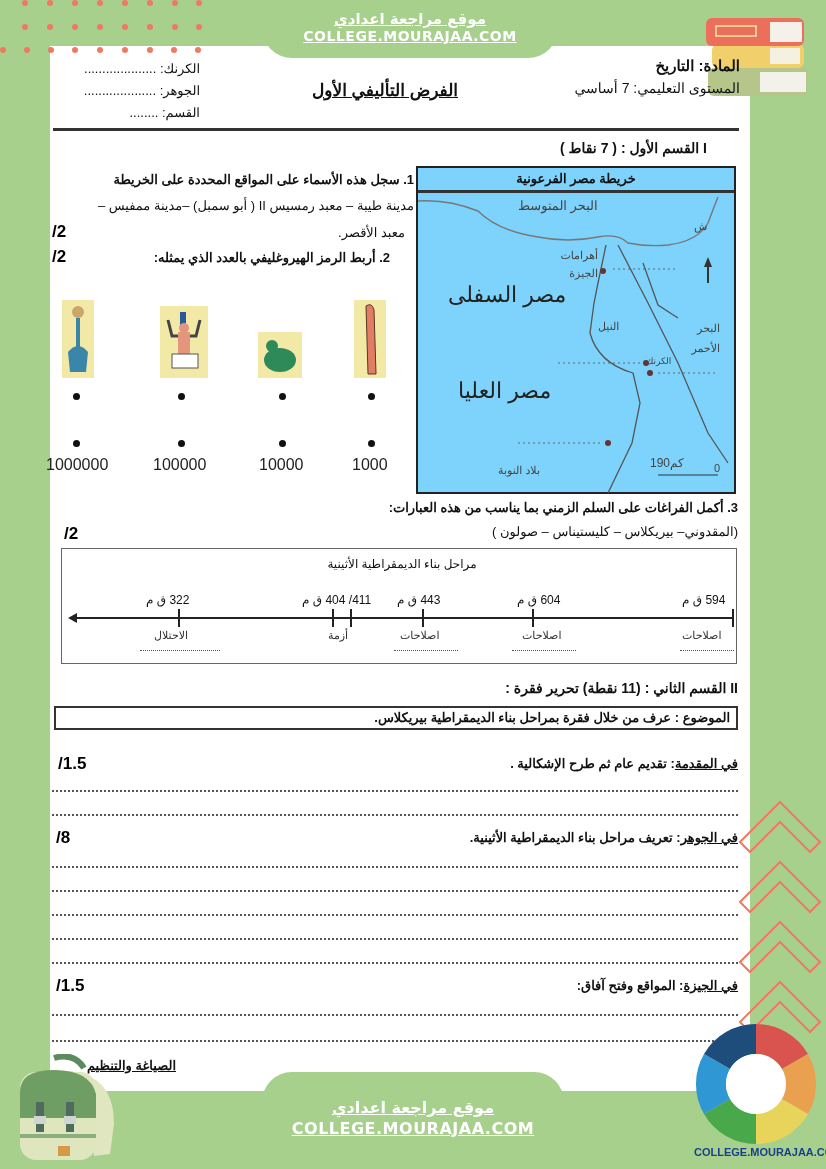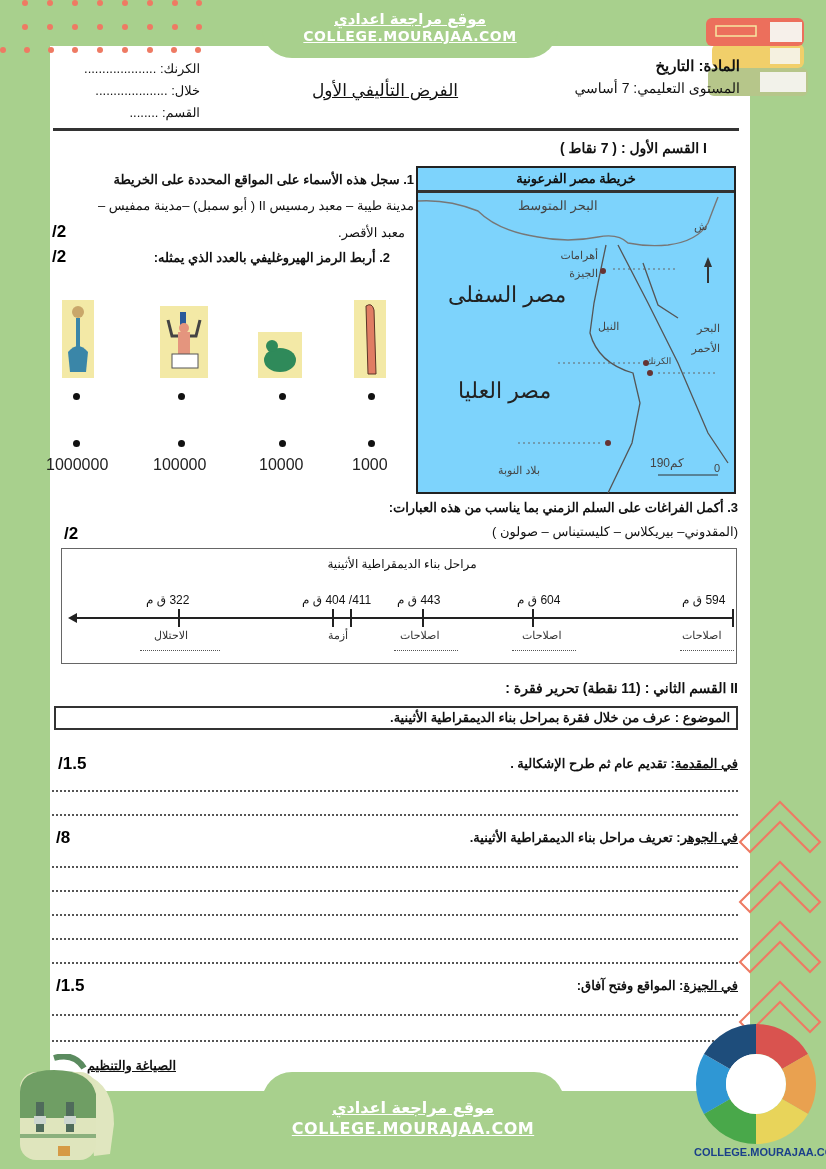--- a/index.html
+++ b/index.html
@@ -28,21 +28,21 @@
 
   .rtl { direction:rtl; }
   .abs { position:absolute; }
   .txt { font-family:"Liberation Sans", sans-serif; color:#111; }
   .bold { font-weight:bold; }
   .u { text-decoration:underline; }
 
   .hdr-left { left:60px; top:58px; width:140px; font-size:13px; line-height:22px; }
   .hdr-left div { text-align:right; }
   .hdr-right { left:540px; top:54px; width:200px; font-size:14px; line-height:23px; text-align:right; }
-  .exam-title { left:290px; top:80px; width:190px; font-size:17px; font-weight:normal; text-decoration:underline; text-align:center; }
+  .exam-title { left:290px; top:80px; width:190px; font-size:17px; font-weight:bold; text-decoration:underline; text-align:center; }
   .hr-thick { position:absolute; left:53px; top:128px; width:686px; height:3px; background:#333; }
 
   .part1-title { left:560px; top:140px; width:180px; font-size:14px; text-align:left; }
   .q-text { font-size:13px; text-align:right; }
   .score { font-size:17px; font-weight:bold; font-family:"Liberation Sans", sans-serif; }
 
   .map {
     position:absolute; left:416px; top:166px; width:320px; height:328px;
     border:2px solid #222; background:#7dd3fc; box-sizing:border-box;
   }
@@ -120,21 +120,21 @@
   <rect x="16" y="18" width="40" height="10" fill="none" stroke="#f6e7a0" stroke-width="1.5"></rect>
 </svg>
 
 <div class="abs txt rtl hdr-right">
   <div class="bold" style="font-size:15px">المادة: التاريخ</div>
   <div>المستوى التعليمي: 7 أساسي</div>
 </div>
 <div class="abs txt rtl exam-title">الفرض التأليفي الأول</div>
 <div class="abs txt rtl hdr-left">
   <div>الكرنك: ....................</div>
-  <div>خلال: ....................</div>
+  <div>الجوهر: ....................</div>
   <div>القسم: ........</div>
 </div>
 <div class="hr-thick"></div>
 
 <div class="abs txt rtl part1-title bold">I القسم الأول : ( 7 نقاط )</div>
 
 <div class="abs txt rtl q-text bold" style="left:52px;top:172px;width:362px">1. سجل هذه الأسماء على المواقع المحددة على الخريطة</div>
 <div class="abs txt rtl q-text" style="left:52px;top:198px;width:362px">مدينة طيبة – معبد رمسيس II ( أبو سمبل) –مدينة ممفيس –</div>
 <div class="abs txt rtl q-text" style="left:240px;top:225px;width:165px">معبد الأقصر.</div>
 <div class="abs score" style="left:52px;top:222px">/2</div>
@@ -245,21 +245,21 @@
   <div class="tl-date txt rtl" style="left:240px">411/ 404 ق م</div>
   <div class="tl-label txt rtl" style="left:266px">أزمة</div>
 
   <div class="tl-tick" style="left:116px"></div>
   <div class="tl-date txt rtl" style="left:84px">322 ق م</div>
   <div class="tl-label txt rtl" style="left:92px">الاحتلال</div>
   <div class="tl-dots" style="left:78px;width:80px"></div>
 </div>
 
 <div class="abs txt rtl bold" style="left:400px;top:680px;width:338px;font-size:14px;text-align:right">II القسم الثاني : (11 نقطة) تحرير فقرة :</div>
-<div class="topic-box txt rtl">الموضوع : عرف من خلال فقرة بمراحل بناء الديمقراطية الأثينية.</div>
+<div class="topic-box txt rtl">الموضوع : عرف من خلال فقرة بمراحل بناء الديمقراطية بيريكلاس.</div>
 
 <div class="abs txt rtl q-text bold" style="left:420px;top:756px;width:318px">
   <span class="u">في المقدمة</span><span>: تقديم عام ثم طرح الإشكالية .</span>
 </div>
 <div class="abs score" style="left:58px;top:754px">/1.5</div>
 <div class="dotline" style="top:790px"></div>
 <div class="dotline" style="top:814px"></div>
 
 <div class="abs txt rtl q-text bold" style="left:400px;top:830px;width:338px">
   <span class="u">في الجوهر</span><span>: تعريف مراحل بناء الديمقراطية الأثينية.</span>

